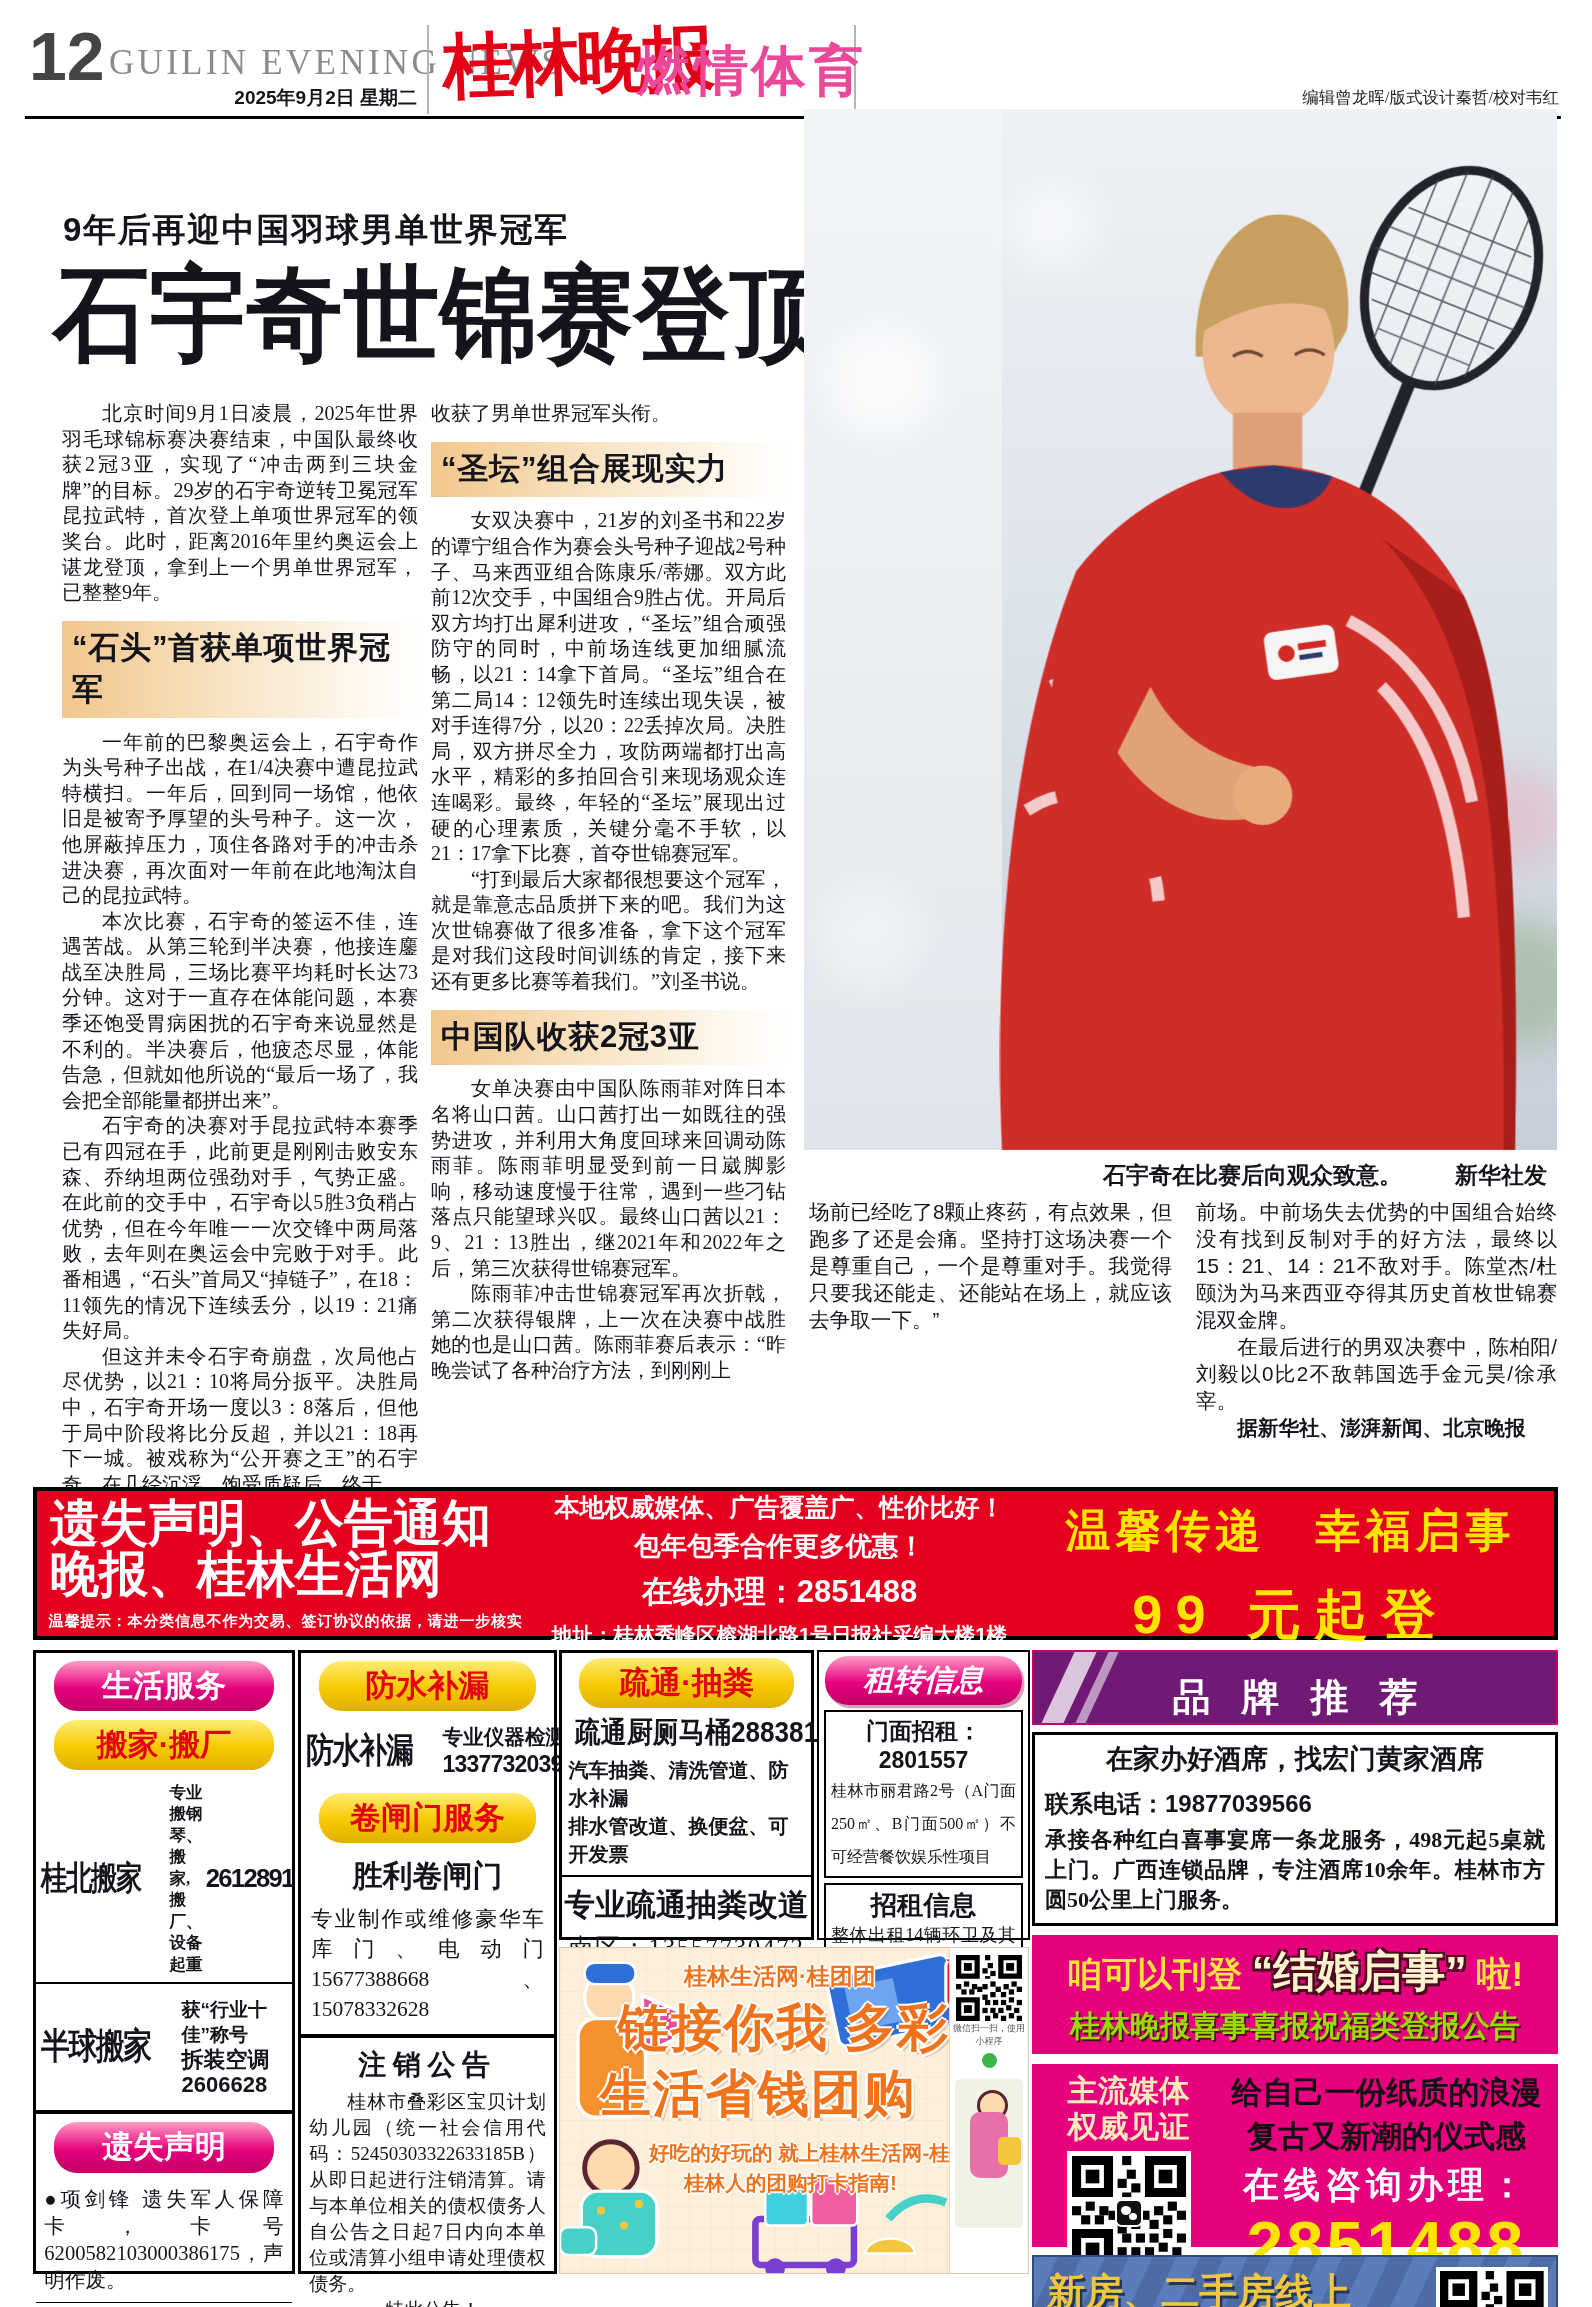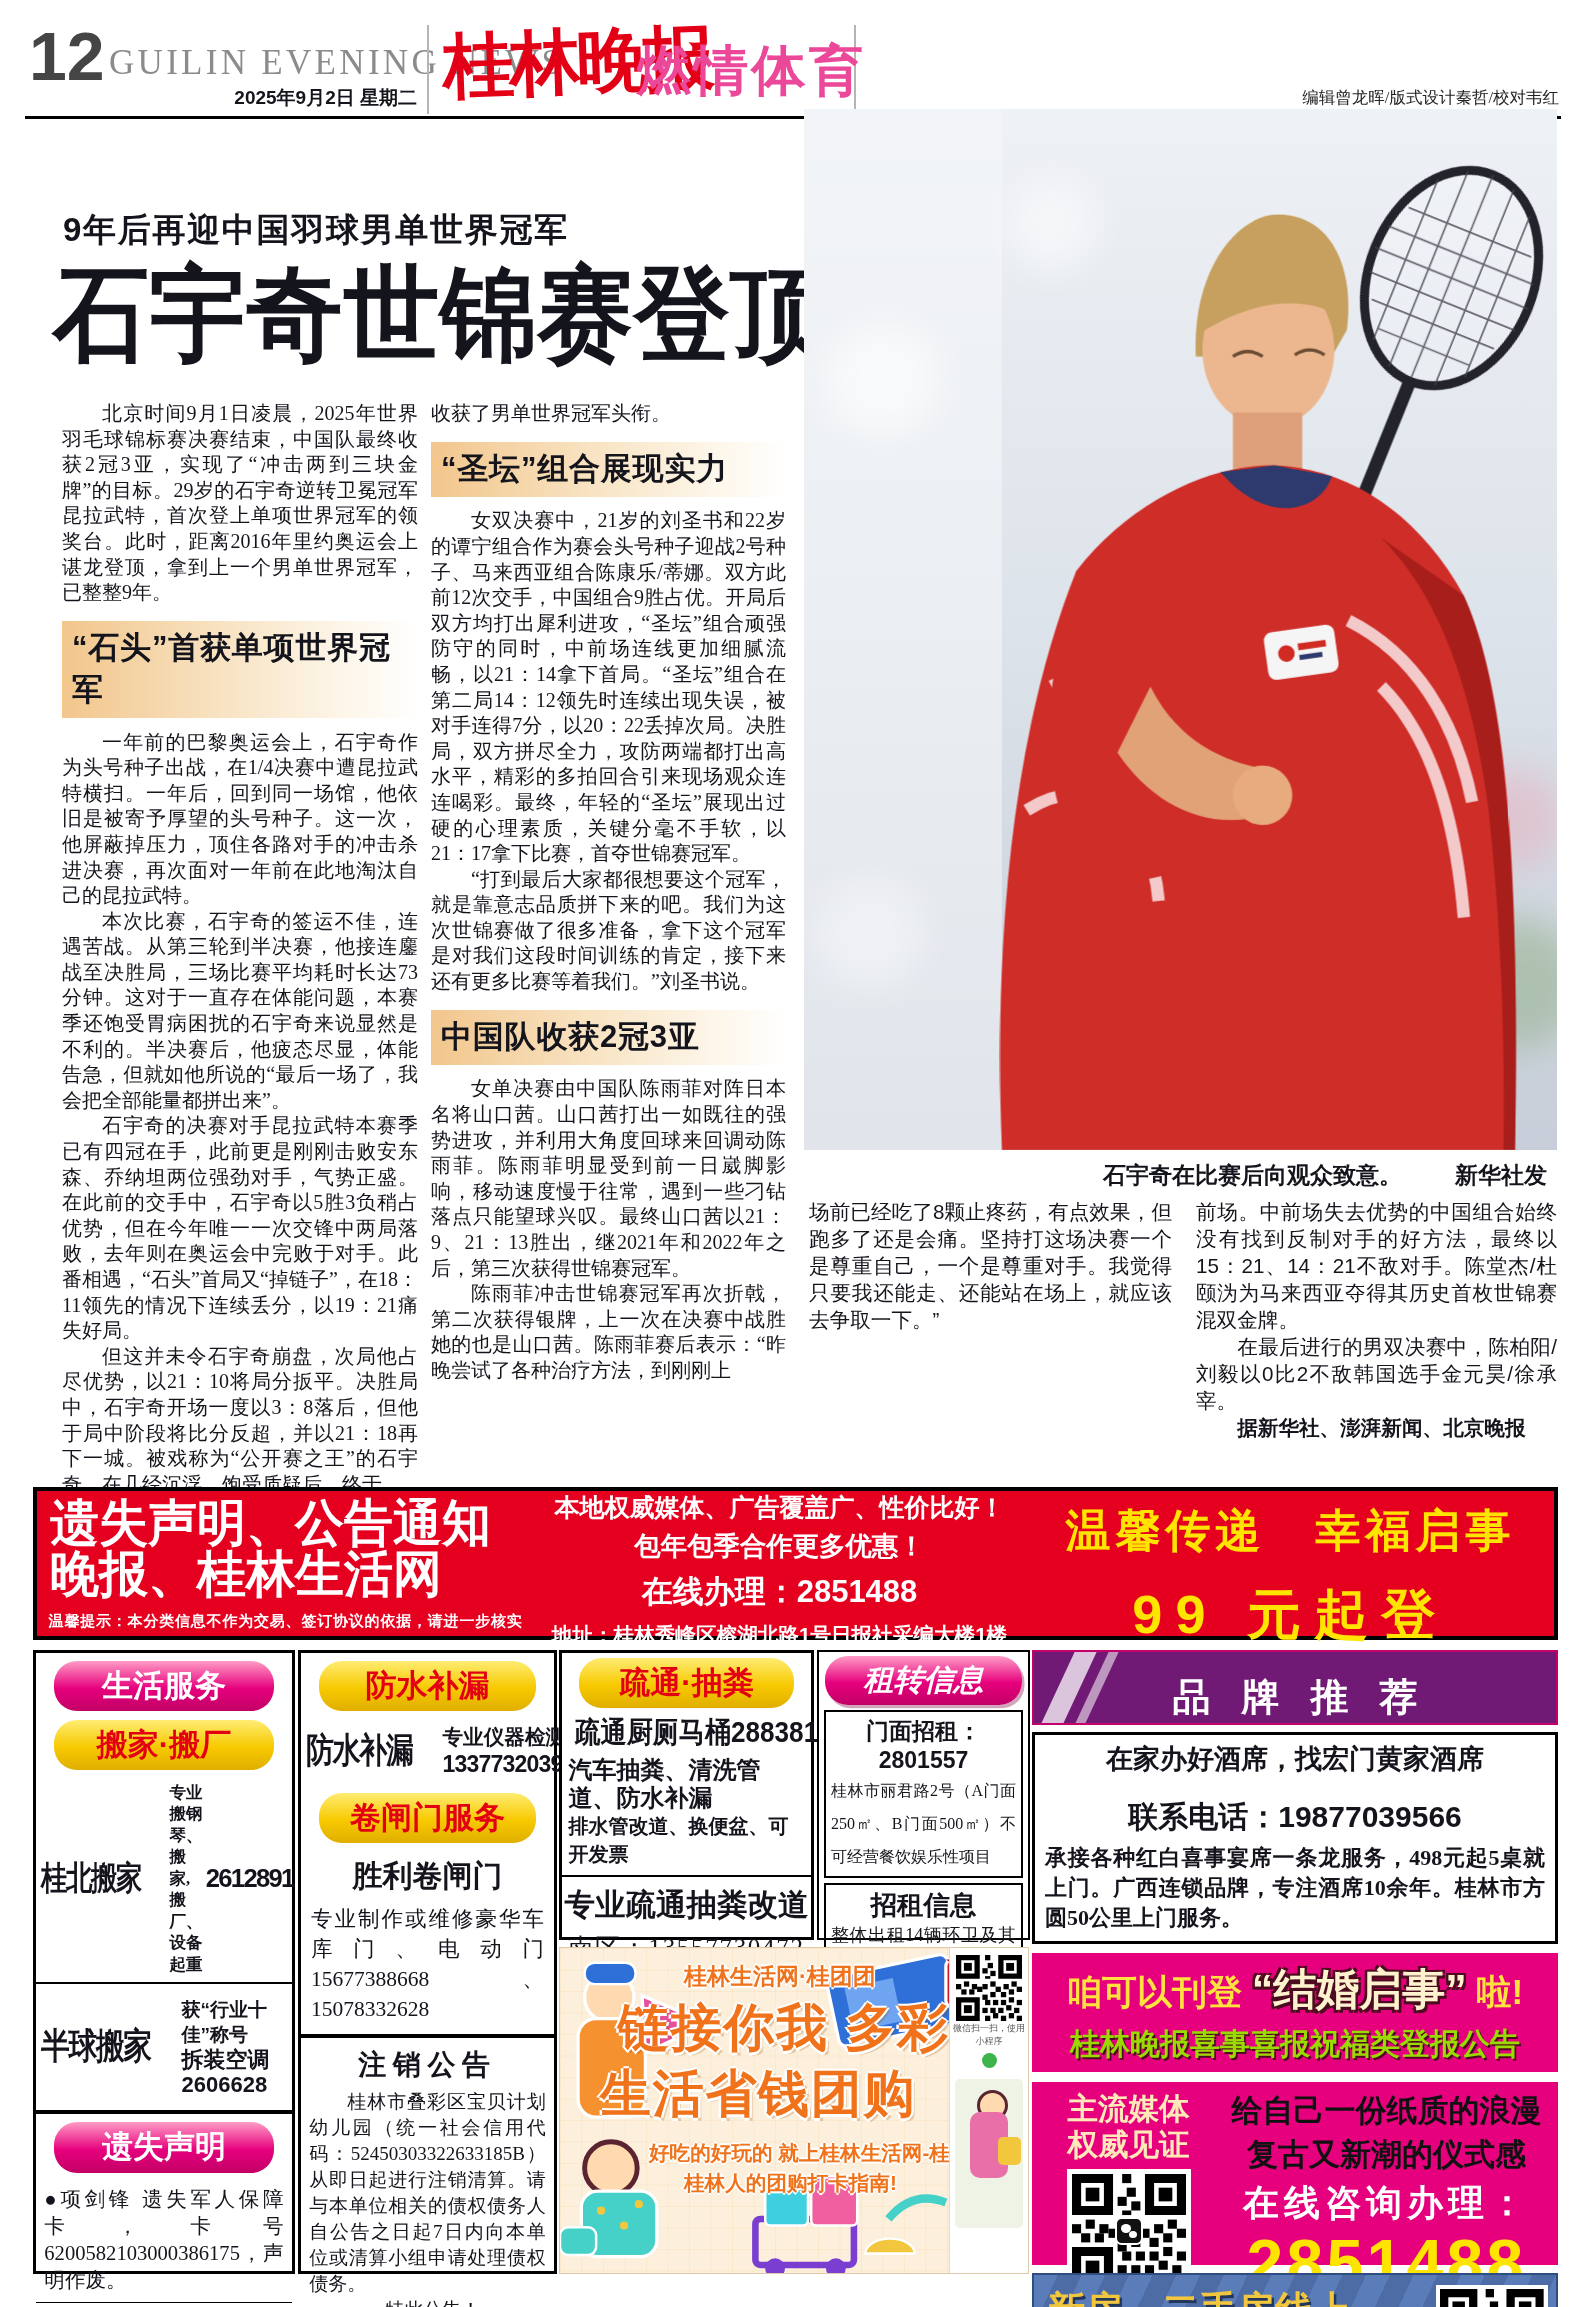--- a/index.html
+++ b/index.html
@@ -87,21 +87,21 @@
   .dbox .dbody{font-size:16px;line-height:33px;text-align:justify;}
 
   
   .ebanner{height:75px;background:#701a75;border:2.5px solid #c4006d;position:relative;overflow:hidden;
         display:flex;align-items:flex-end;justify-content:center;}
   .ebanner .txt{color:#fff;font-family:"Liberation Sans",sans-serif;font-weight:900;font-size:38px;letter-spacing:31px;text-indent:31px;z-index:2;}
   .ebanner:before{content:"";position:absolute;left:25px;top:-16.5px;width:21.5px;height:99px;background:rgba(255,255,255,.75);transform:skewX(-25deg);}
   .ebanner:after{content:"";position:absolute;left:59px;top:-16.5px;width:10px;height:99px;background:rgba(255,255,255,.55);transform:skewX(-25deg);}
   .feast{border:3.3px solid #000;margin-top:6.6px;padding:6.6px 10px 8.3px;}
   .feast .f1{font-family:"Liberation Sans",sans-serif;font-weight:900;font-size:27px;text-align:center;}
-  .feast .f2{font-family:"Liberation Sans",sans-serif;font-weight:900;font-size:30px;text-align:center;margin-top:20px;}
+  .feast .f2{font-family:"Liberation Sans",sans-serif;font-weight:900;font-size:24px;text-align:left;margin-top:11px;}
   .feast .fbody{font-size:22px;line-height:30px;text-align:justify;margin-top:5px;font-weight:bold;}
   .wedbox{background:#e6007d;margin-top:8.3px;padding:8.3px 5px 6.6px;text-align:center;}
   .wed1{font-family:"Liberation Sans",sans-serif;font-weight:900;font-size:35px;color:#ffe23e;white-space:nowrap;}
   .wed1 .mid{font-size:43px;color:#fff2cf;text-shadow:2.5px 2.5px 0 #4a0c1e,-2.5px 2.5px 0 #4a0c1e,2.5px -2.5px 0 #4a0c1e,-2.5px -2.5px 0 #4a0c1e;}
   .wed2{font-family:"Liberation Sans",sans-serif;font-weight:900;font-size:30px;color:#9ada00;margin-top:5px;
         text-shadow:1.7px 1.7px 0 #4a0c1e;white-space:nowrap;}
   .mediabox{background:#e6007d;margin-top:10px;height:183px;display:flex;padding:8.3px 10px;gap:10px;}
   .media-left{width:173px;text-align:center;}
   .media-label{font-family:"DejaVu Serif",serif;font-weight:bold;font-size:30.5px;color:#ffe9b8;line-height:36px;white-space:nowrap;}
   .media-qr{width:124px;height:124px;background:#fff;margin:6.6px auto 0;padding:5px;position:relative;}
@@ -376,21 +376,21 @@
     <div class="thicksep" style="margin-top:8.3px" data-name="divider"></div>
     <div class="notice-title" data-name="deregistration-notice-title">注销公告</div>
     <div class="notice-body" style="text-indent:2em" data-name="deregistration-notice-body">桂林市叠彩区宝贝计划幼儿园（统一社会信用代码：52450303322633185B）从即日起进行注销清算。请与本单位相关的债权债务人自公告之日起7日内向本单位或清算小组申请处理债权债务。</div>
     <div class="notice-line" style="text-indent:4em" data-name="notice-closing">特此公告！</div>
 
   </div>
 
   <div class="cbox boxC" data-name="classified-column-drain">
     <div class="pill gold" style="margin-top:5px" data-name="badge-drain">疏通·抽粪</div>
     <div class="centername" style="font-size:29px;transform:scaleX(.9);white-space:nowrap" data-name="ad-title">疏通厨厕马桶2883818</div>
-    <div style="padding:3.3px 6.6px 0;font-size:24px;font-weight:bold;line-height:28px" data-name="ad-desc">汽车抽粪、清洗管道、防水补漏</div>
+    <div style="padding:3.3px 6.6px 0;font-size:20px;font-weight:bold;line-height:28px" data-name="ad-desc">汽车抽粪、清洗管道、防水补漏</div>
     <div style="padding:0 6.6px;font-size:20px;font-weight:bold;line-height:28px" data-name="ad-desc">排水管改道、换便盆、可开发票</div>
     <div style="border-top:2.5px solid #000;margin-top:6.6px" data-name="divider"></div>
     <div class="centername" style="font-size:30.5px;margin-top:8.3px" data-name="ad-title">专业疏通抽粪改道</div>
     <div style="text-align:center;font-size:25px;letter-spacing:1.7px;margin-top:5px" data-name="ad-phone">南区：13557730472</div>
     <div style="text-align:center;font-size:25px;letter-spacing:1.7px;margin-top:3.3px" data-name="ad-phone">北区：18377330670</div>
   </div>
 
   <div class="cbox boxD" data-name="classified-column-rent">
     <div class="pill pink" style="width:94%;margin:4.1px auto 1.7px;font-size:30px;font-style:italic;box-shadow:2.5px 3.3px 0 rgba(120,0,60,.35)" data-name="badge-rent">租转信息</div>
     <div class="dbox" data-name="rent-ad-storefront">

